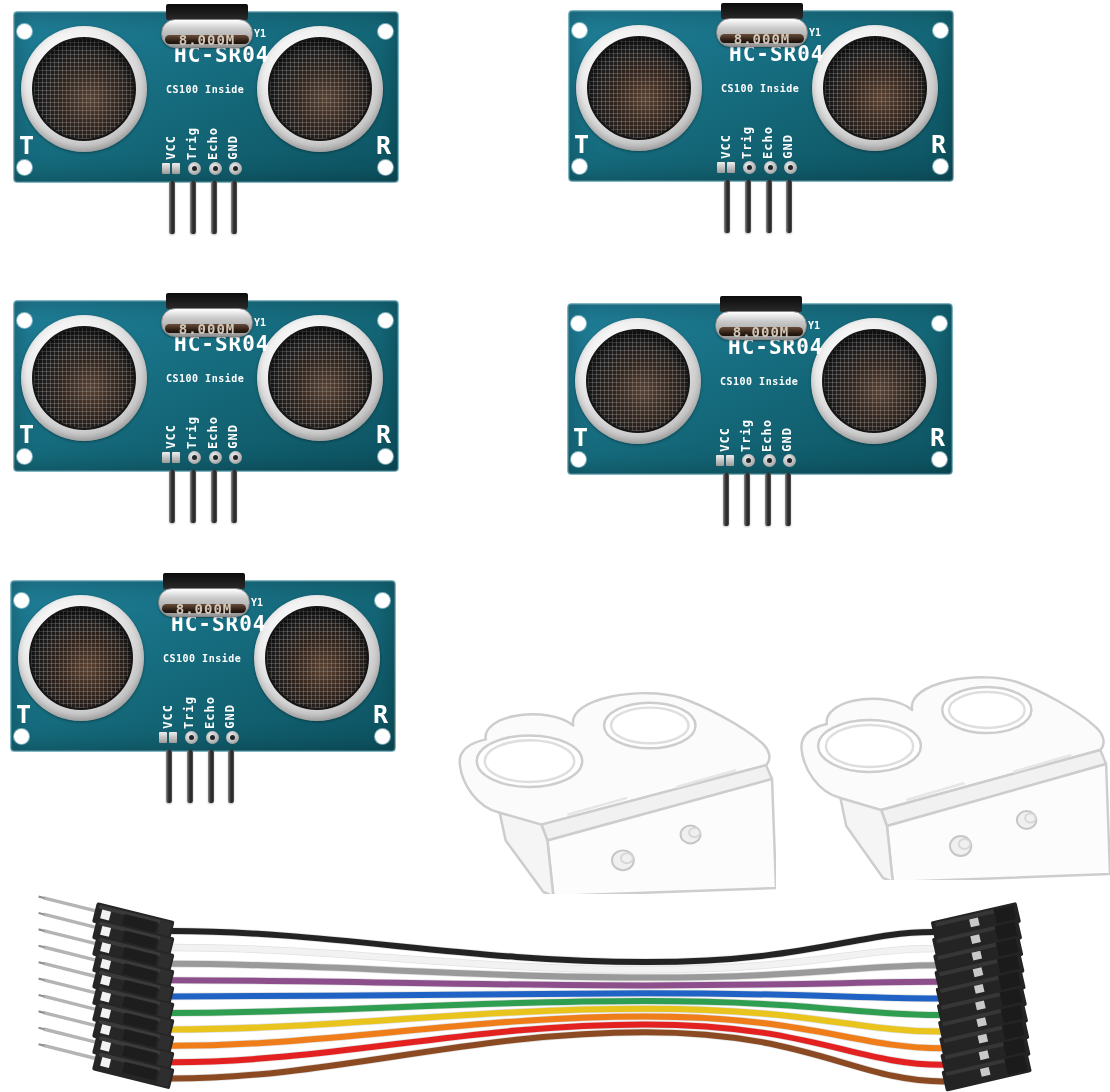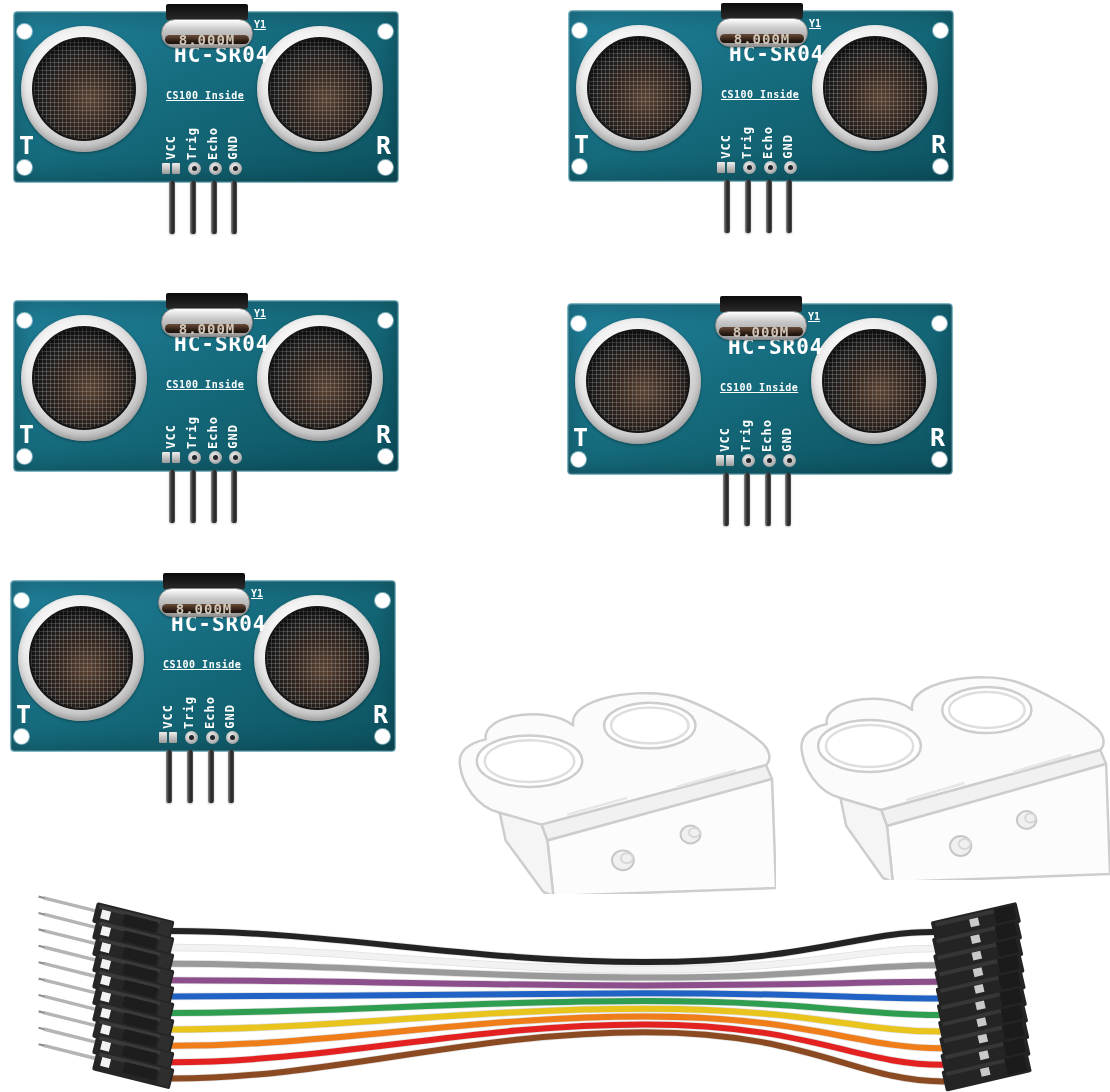--- a/index.html
+++ b/index.html
@@ -35,26 +35,26 @@
       radial-gradient(circle at 56% 60%,#5a4130 0%,#31231b 36%,#1c1c1c 62%,#111111 100%);
     box-shadow:inset 0 5px 10px rgba(0,0,0,.55);}
 
   .xtal{position:absolute;left:147px;top:7px;width:90px;height:27px;border-radius:14px;z-index:2;
     background:linear-gradient(180deg,#ffffff,#c9c9c9 35%,#969696 100%);
     border:1px solid #848484;box-shadow:0 1px 2px rgba(0,0,0,.35);}
   .xtal-in{position:absolute;inset:3px;border-radius:11px;
     background:linear-gradient(180deg,#6a4c38 0%,#2b1c13 70%,#1d130d 100%);
     display:flex;align-items:center;justify-content:center;margin-top:12px;}
   .xtal-label{font:bold 14px "DejaVu Sans Mono",monospace;color:#cfc6b8;letter-spacing:1px;}
-  .y1{position:absolute;left:240px;top:7px;z-index:2;font:bold 10px "DejaVu Sans Mono",monospace;color:#ffffff;text-decoration:underline;}
+  .y1{position:absolute;left:240px;top:16px;z-index:2;font:bold 10px "DejaVu Sans Mono",monospace;color:#ffffff;}
 
   .model{position:absolute;left:160px;top:31px;z-index:1;
     font:bold 21px "DejaVu Sans Mono",monospace;color:#ffffff;letter-spacing:1px;}
-  .chipnote{position:absolute;left:152px;top:78px;
-    font:bold 10px "DejaVu Sans Mono",monospace;color:#ffffff;letter-spacing:.5px;text-decoration:underline;}
+  .chipnote{position:absolute;left:152px;top:72px;
+    font:bold 10px "DejaVu Sans Mono",monospace;color:#ffffff;letter-spacing:.5px;}
 
   .pinlbl{position:absolute;bottom:22px;width:18px;text-align:left;
     writing-mode:vertical-rl;transform:rotate(180deg);
     font:bold 12px "DejaVu Sans Mono",monospace;color:#ffffff;letter-spacing:1px;}
   .pl1{left:150px}.pl2{left:171px}.pl3{left:192px}.pl4{left:212px}
 
   .padrect{position:absolute;top:151px;width:8px;height:11px;border-radius:1px;
     background:linear-gradient(#eeeeee,#9a9a9a);box-shadow:0 0 1px #555;}
   .pr1{left:148px}.pr2{left:158px}
   .pad{position:absolute;top:150px;width:13px;height:13px;border-radius:50%;

